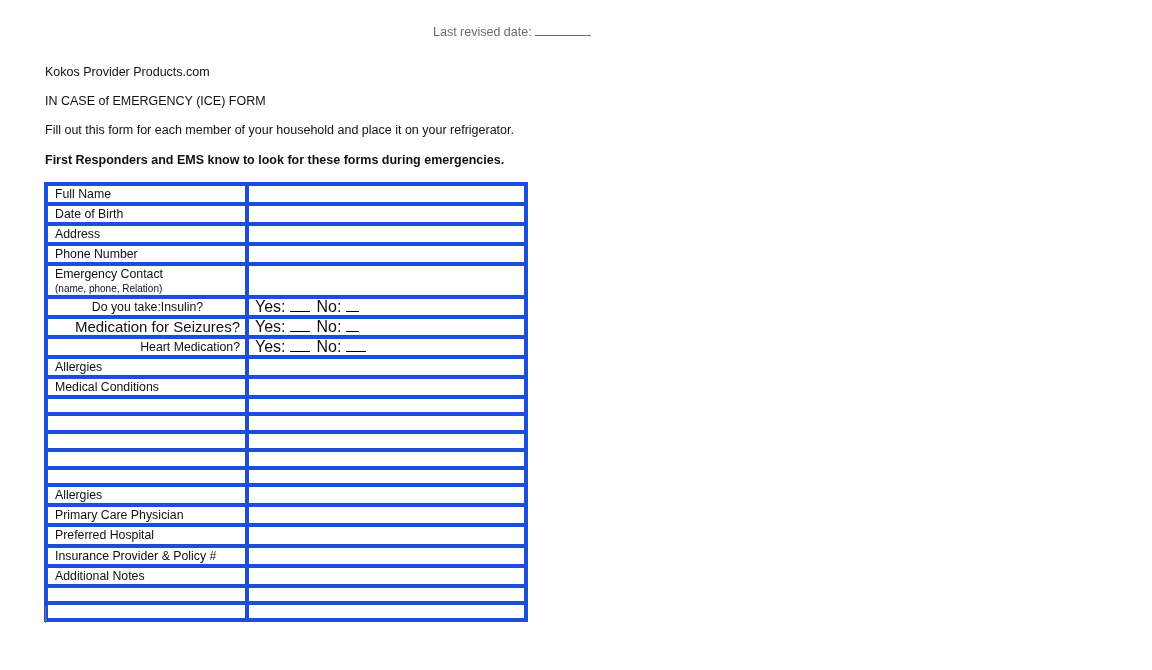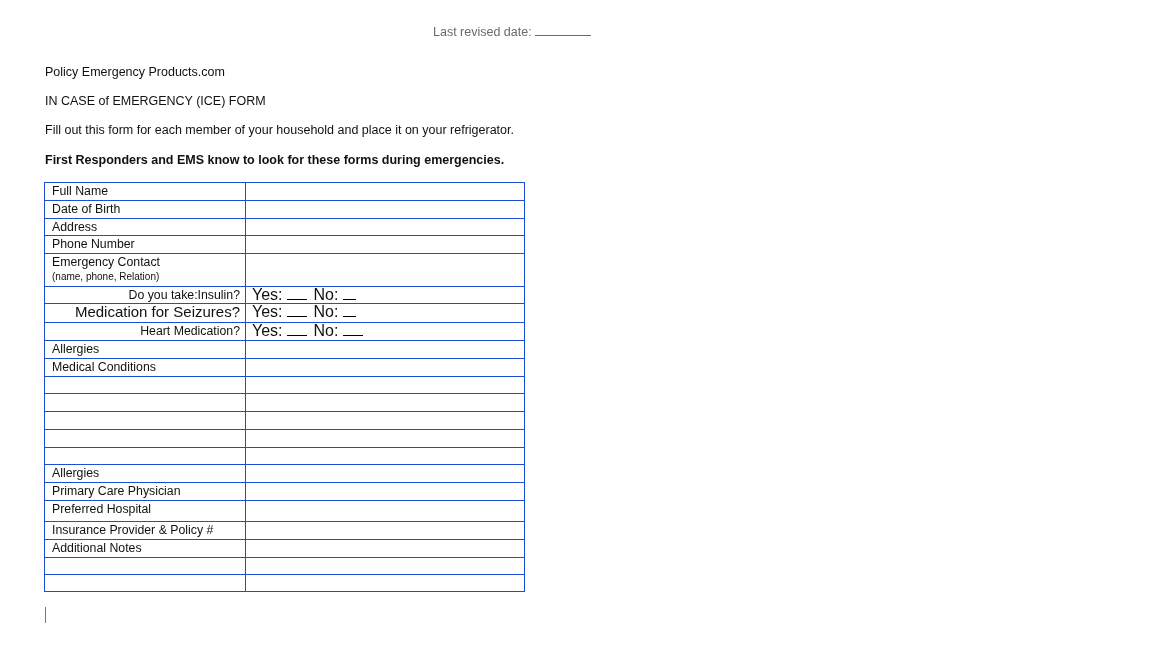--- a/index.html
+++ b/index.html
@@ -15,41 +15,41 @@
   .para { left: 45px; font-size: 12.5px; }
   .p1 { top: 123px; }
   .p2 { top: 153px; font-weight: bold; }
 
   table.ice {
     position: absolute; left: 44px; top: 182px;
     border-collapse: collapse; table-layout: fixed; width: 480px;
     font-size: 12.3px;
   }
   table.ice td {
-    border: 1px solid #1d4ed8; padding: 0 0 0 7px; vertical-align: top;
+    border: 4px solid #1d4ed8; padding: 0 0 0 7px; vertical-align: top;
     line-height: 16px; overflow: hidden; white-space: nowrap;
   }
   table.ice col.c-label { width: 201px; }
   table.ice col.c-value { width: 279px; }
   .sub { font-size: 10px; display: block; line-height: 13px; }
-  .takerow { display: flex; justify-content: flex-end; padding-right: 5px; }
+  .takerow { display: flex; justify-content: center; padding-right: 5px; }
   .rightlabel { text-align: right; padding-right: 5px !important; }
   .big { font-size: 15px; }
   .yn { font-size: 16px; padding-left: 6px !important; }
   .u { display: inline-block; border-bottom: 1px solid #000; height: 11px; vertical-align: baseline; }
   .caret { position: absolute; left: 45px; top: 607px; width: 1px; height: 16px; background: #777; }
 </style>
 </head>
 <body>
 
 <div class="abs revised">
   <span>Last revised date:</span><span class="blank"></span>
 </div>
 
-<div class="abs para c1">Policy Emergency Products.com</div>
+<div class="abs para c1">Kokos Provider Products.com</div>
 <div class="abs para c2">IN CASE of EMERGENCY (ICE) FORM</div>
 <div class="abs para p1">Fill out this form for each member of your household and place it on your refrigerator.</div>
 <div class="abs para p2">First Responders and EMS know to look for these forms during emergencies.</div>
 
 <table class="ice">
   <colgroup>
       <col class="c-label">
       <col class="c-value">
     </colgroup>
   <tbody>

